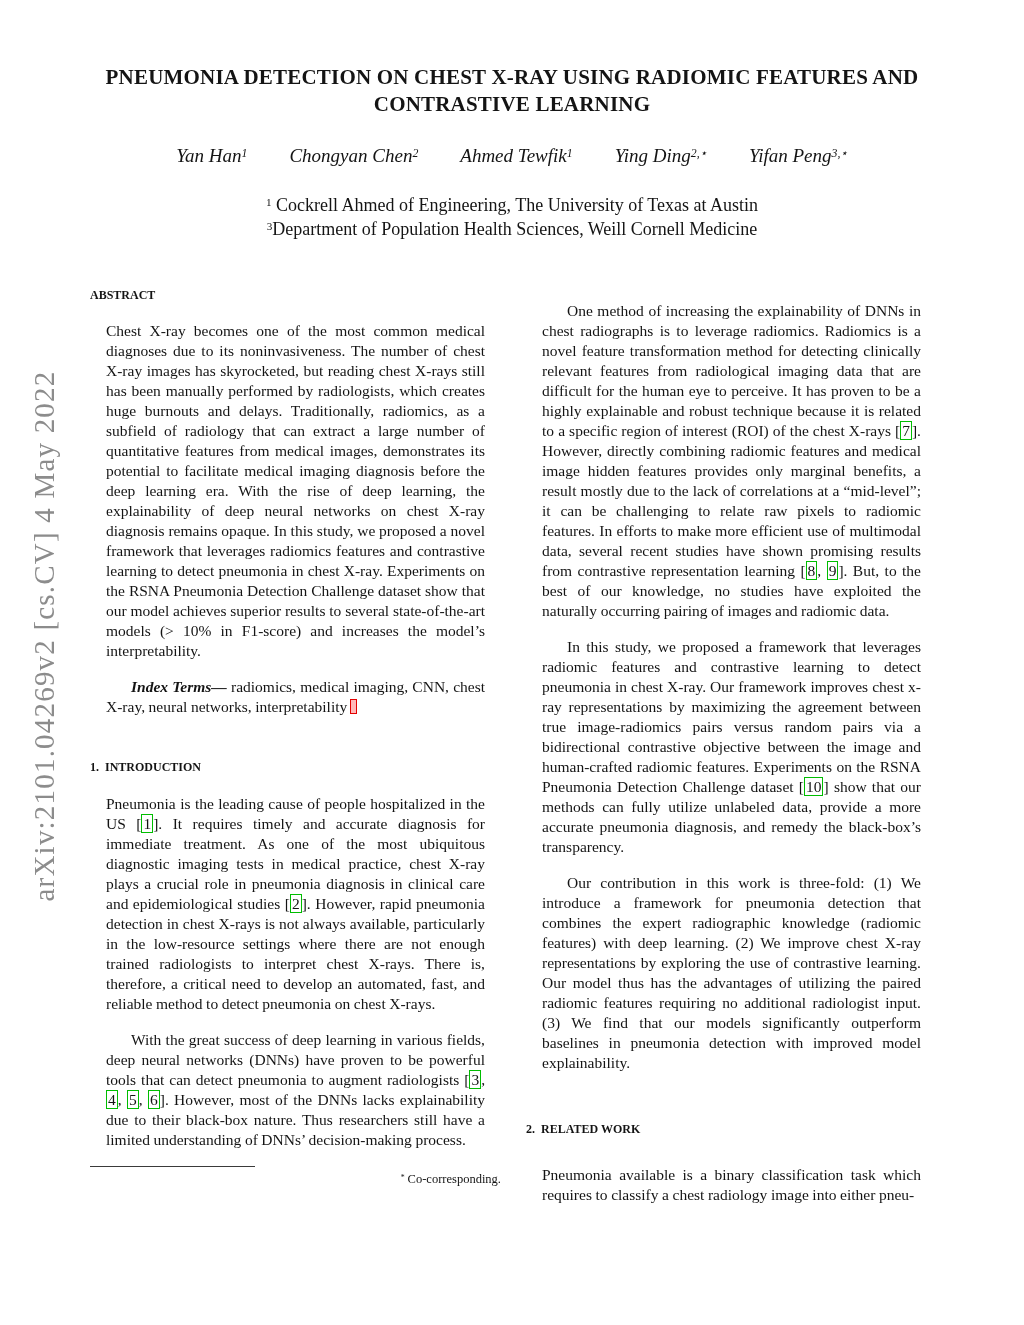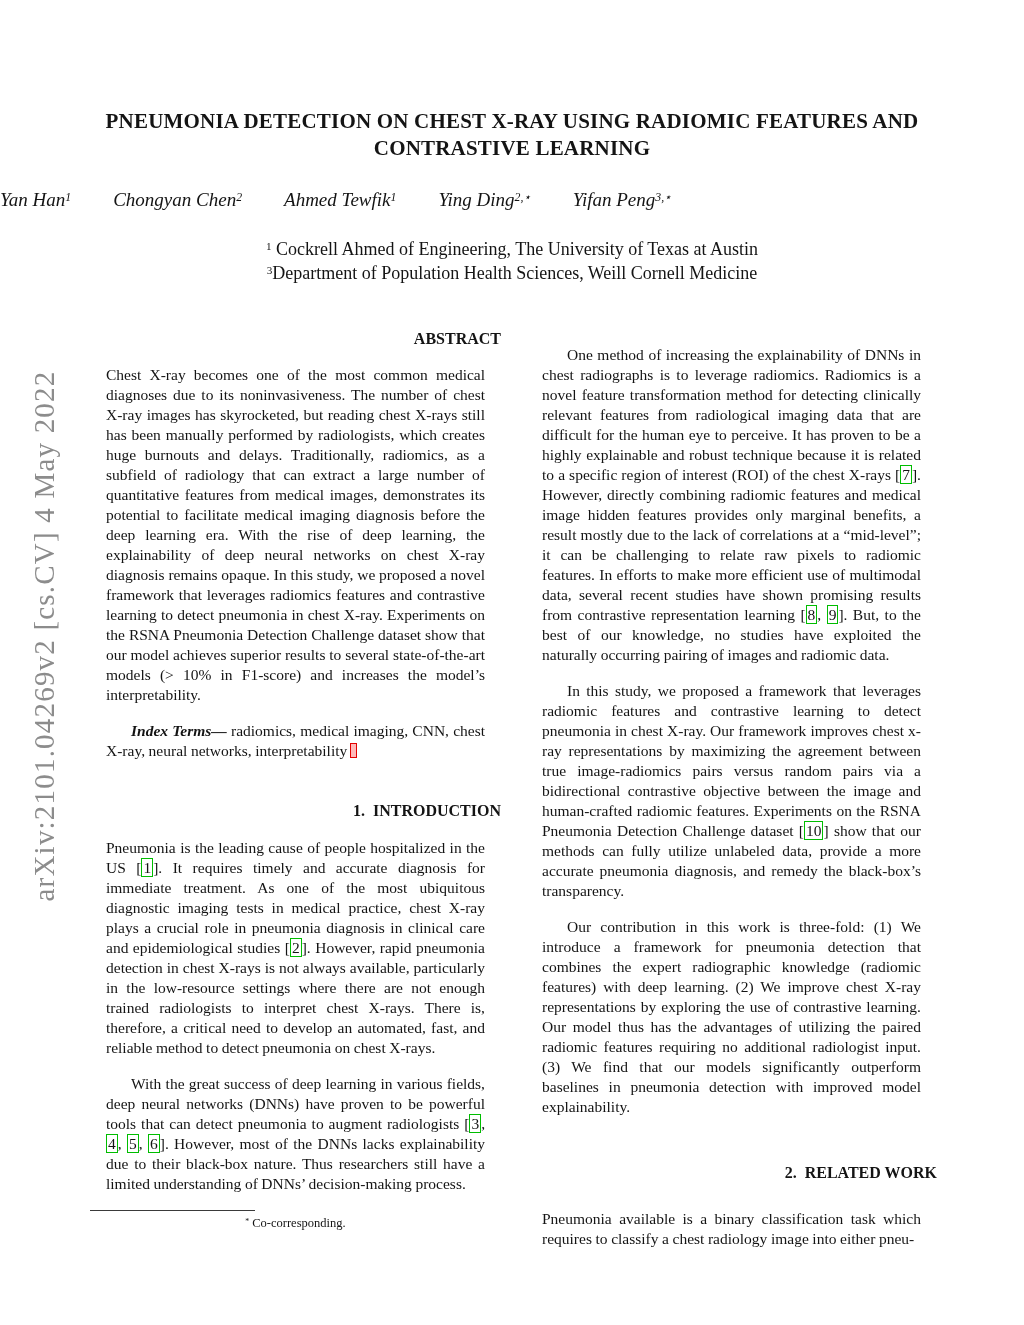--- a/index.html
+++ b/index.html
@@ -18,28 +18,28 @@
     position:absolute;
     left:44px; top:636px;
     transform:translate(-50%,-50%) rotate(-90deg);
     white-space:nowrap;
     font-size:29px;
     letter-spacing:1.2px;
     color:#8c8c8c;
   }
 
   
-  .header { text-align:center; padding-top:108px; }
+  .header { text-align:center; padding-top:64px; }
   .title-line {
     font-size:21px; font-weight:bold; line-height:27px;
     letter-spacing:0.2px;
   }
   .authors {
     margin-top:27px;
-    display:flex; gap:42px;
+    display:flex; justify-content:center; gap:42px;
     font-style:italic; font-size:19px; line-height:22px;
   }
   sup {
     font-size:62%; line-height:0;
     position:relative; top:-0.45em; vertical-align:baseline;
   }
   .affiliations { margin-top:26px; font-size:18px; line-height:24px; }
 
   
   .columns {
@@ -49,21 +49,21 @@
   }
   .col {
     width:411px;
     font-size:15.5px; line-height:20px;
     text-align:justify;
   }
   .col p { margin:16px; hyphens:auto; -webkit-hyphens:auto; word-spacing:-0.3px; }
   .col p.indent { text-indent:25px; }
 
   .colhead {
-    font-size:16px; font-weight:bold; text-align:right;
+    font-size:12px; font-weight:bold; text-align:left;
     line-height:20px; margin:0;
   }
   .h-abstract { margin:0 0 8px 0; }
   .h-intro   { margin:40px 0 17px 0; }
   .h-related { margin:46px 0 26px 0; }
 
   .index-terms .it-label { font-weight:bold; font-style:italic; }
 
   
   .cite {
@@ -75,21 +75,21 @@
   .red-marker {
     display:inline-block;
     width:5px; height:13px;
     border:1px solid #e30000;
     background:#ffb9b9;
     margin-left:3px;
     vertical-align:-2px;
   }
 
   
-  .footnote { margin-top:10px; text-align:center; }
+  .footnote { margin-top:10px; text-align:right; }
   .footnote-rule { width:165px; border-top:1.2px solid #3a3a3a; margin:0 0 4px 0; }
   .footnote-text { font-size:12.5px; line-height:16px; }
   .footnote-text .fn-body { margin-left:3px; }
 </style>
 </head>
 <body>
 
 <div class="page">
 
   <div class="watermark">arXiv:2101.04269v2 [cs.CV] 4 May 2022</div>

